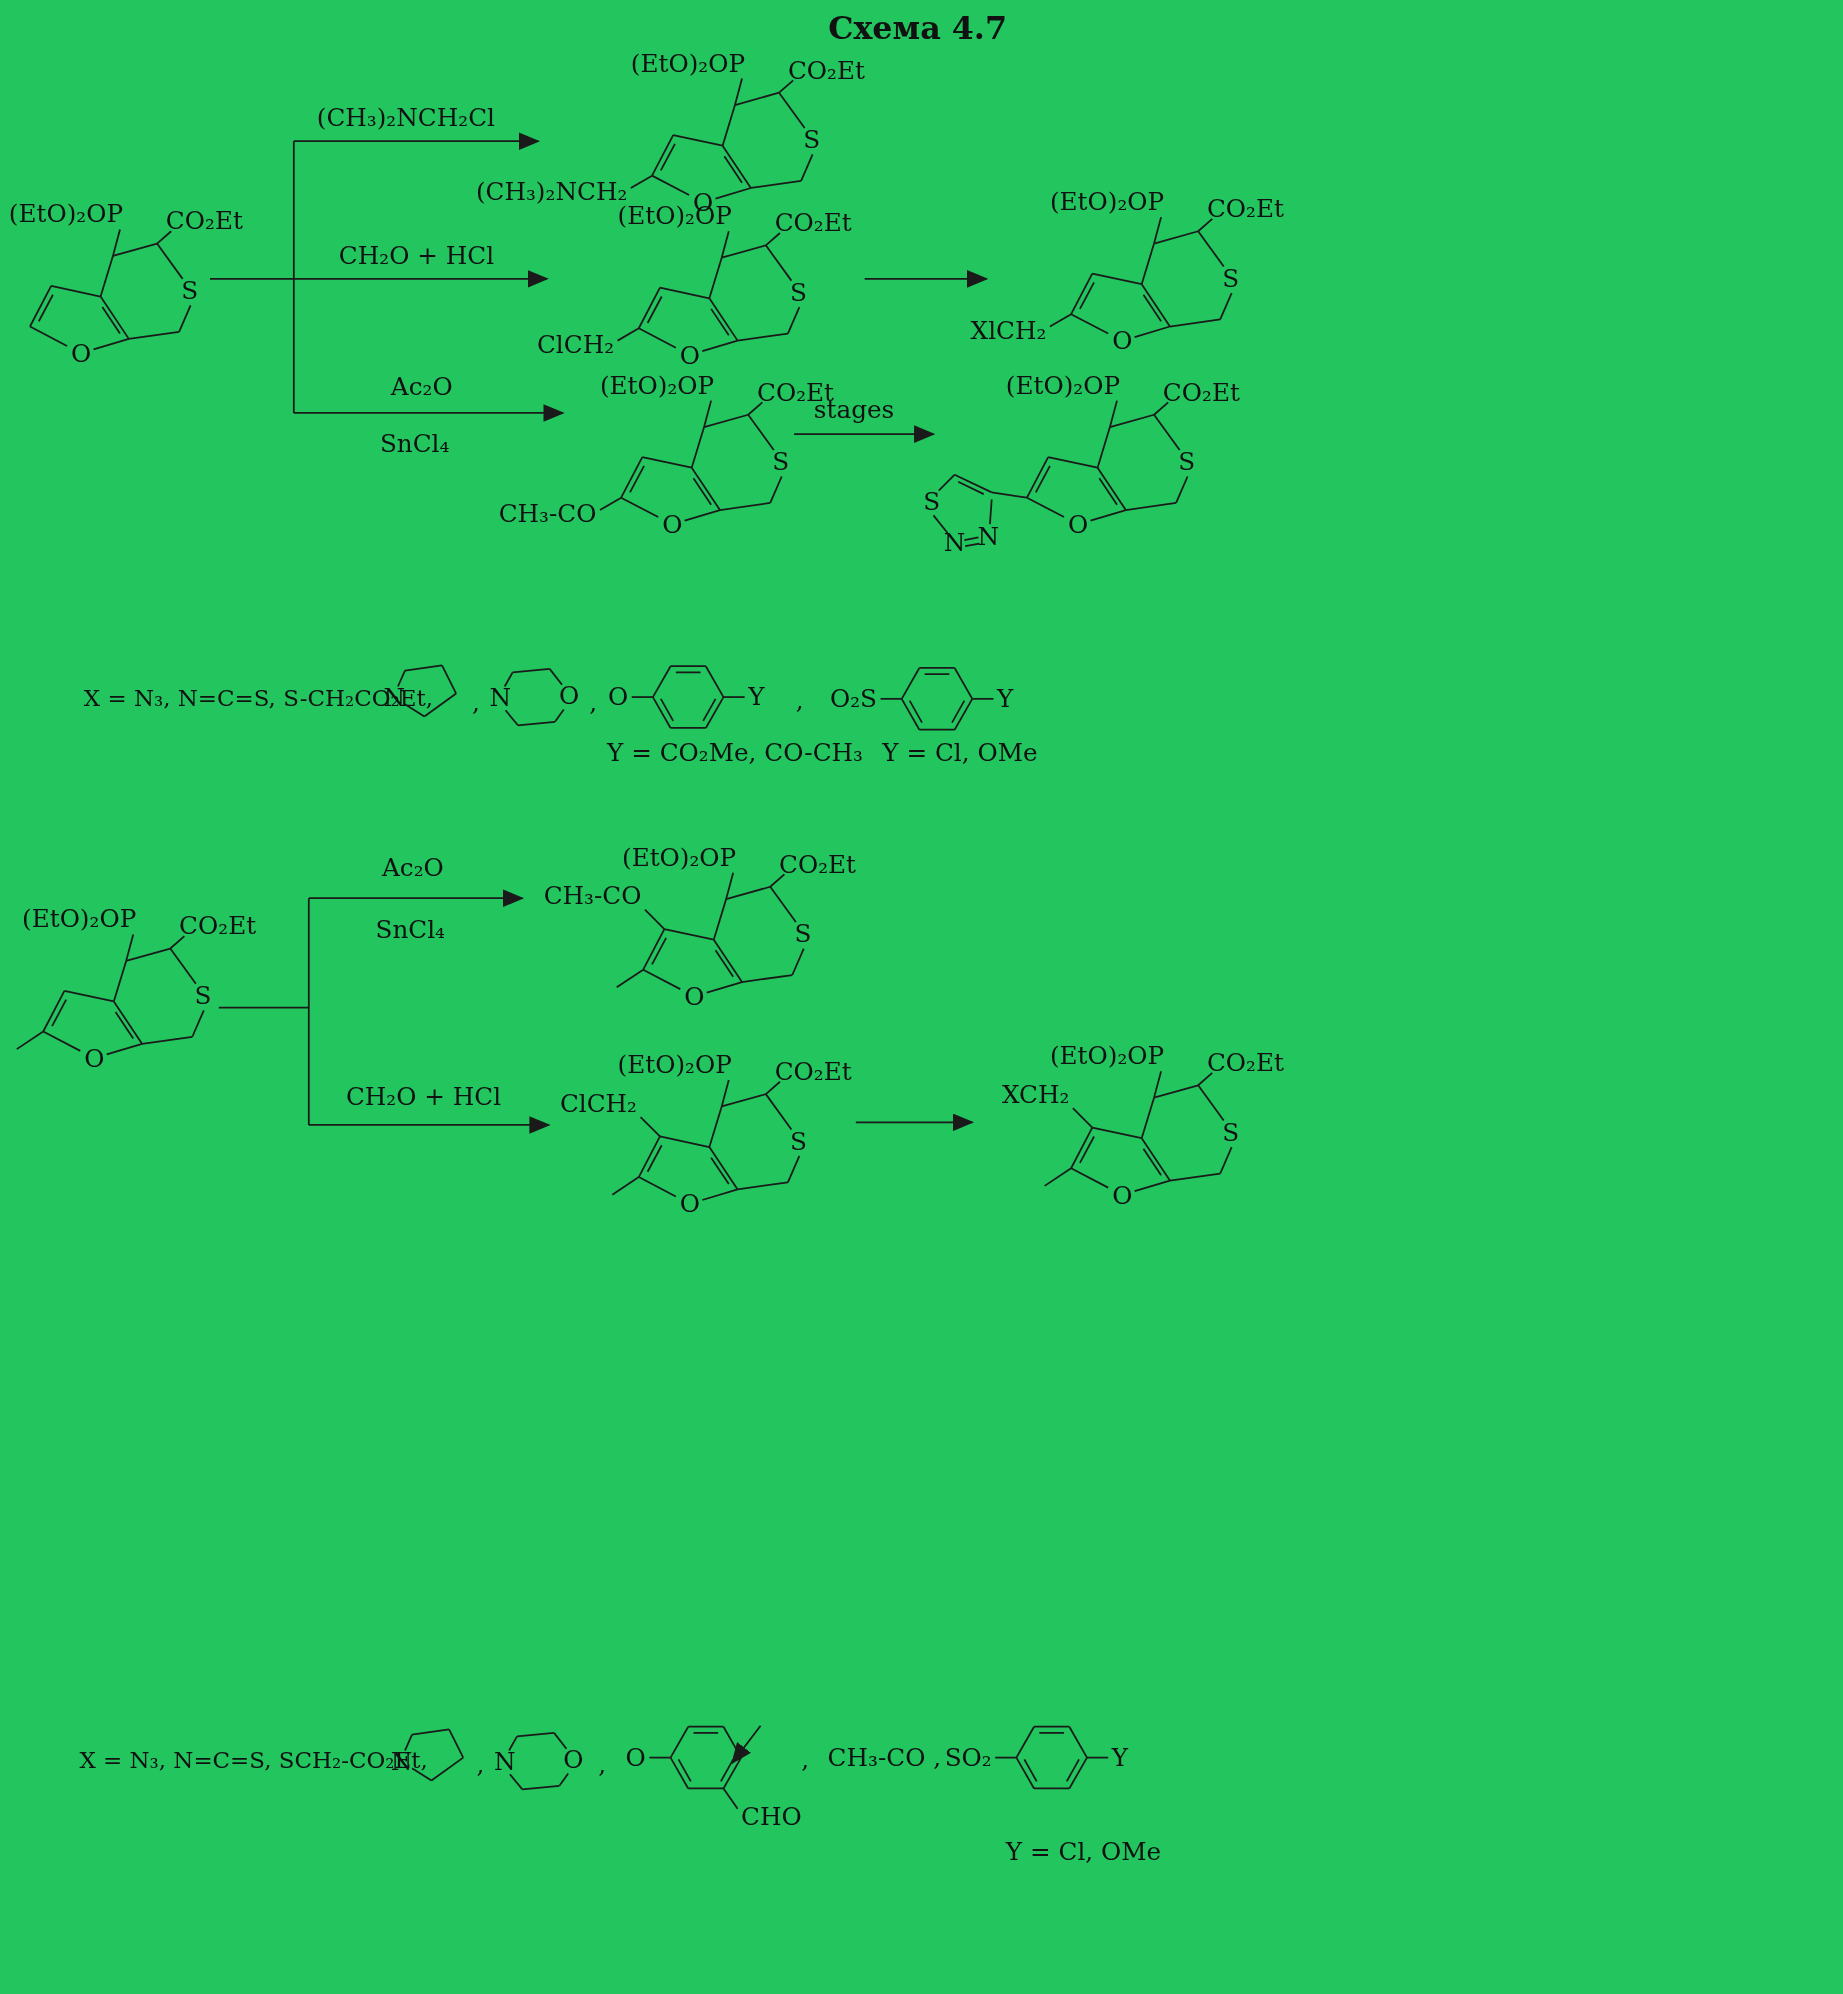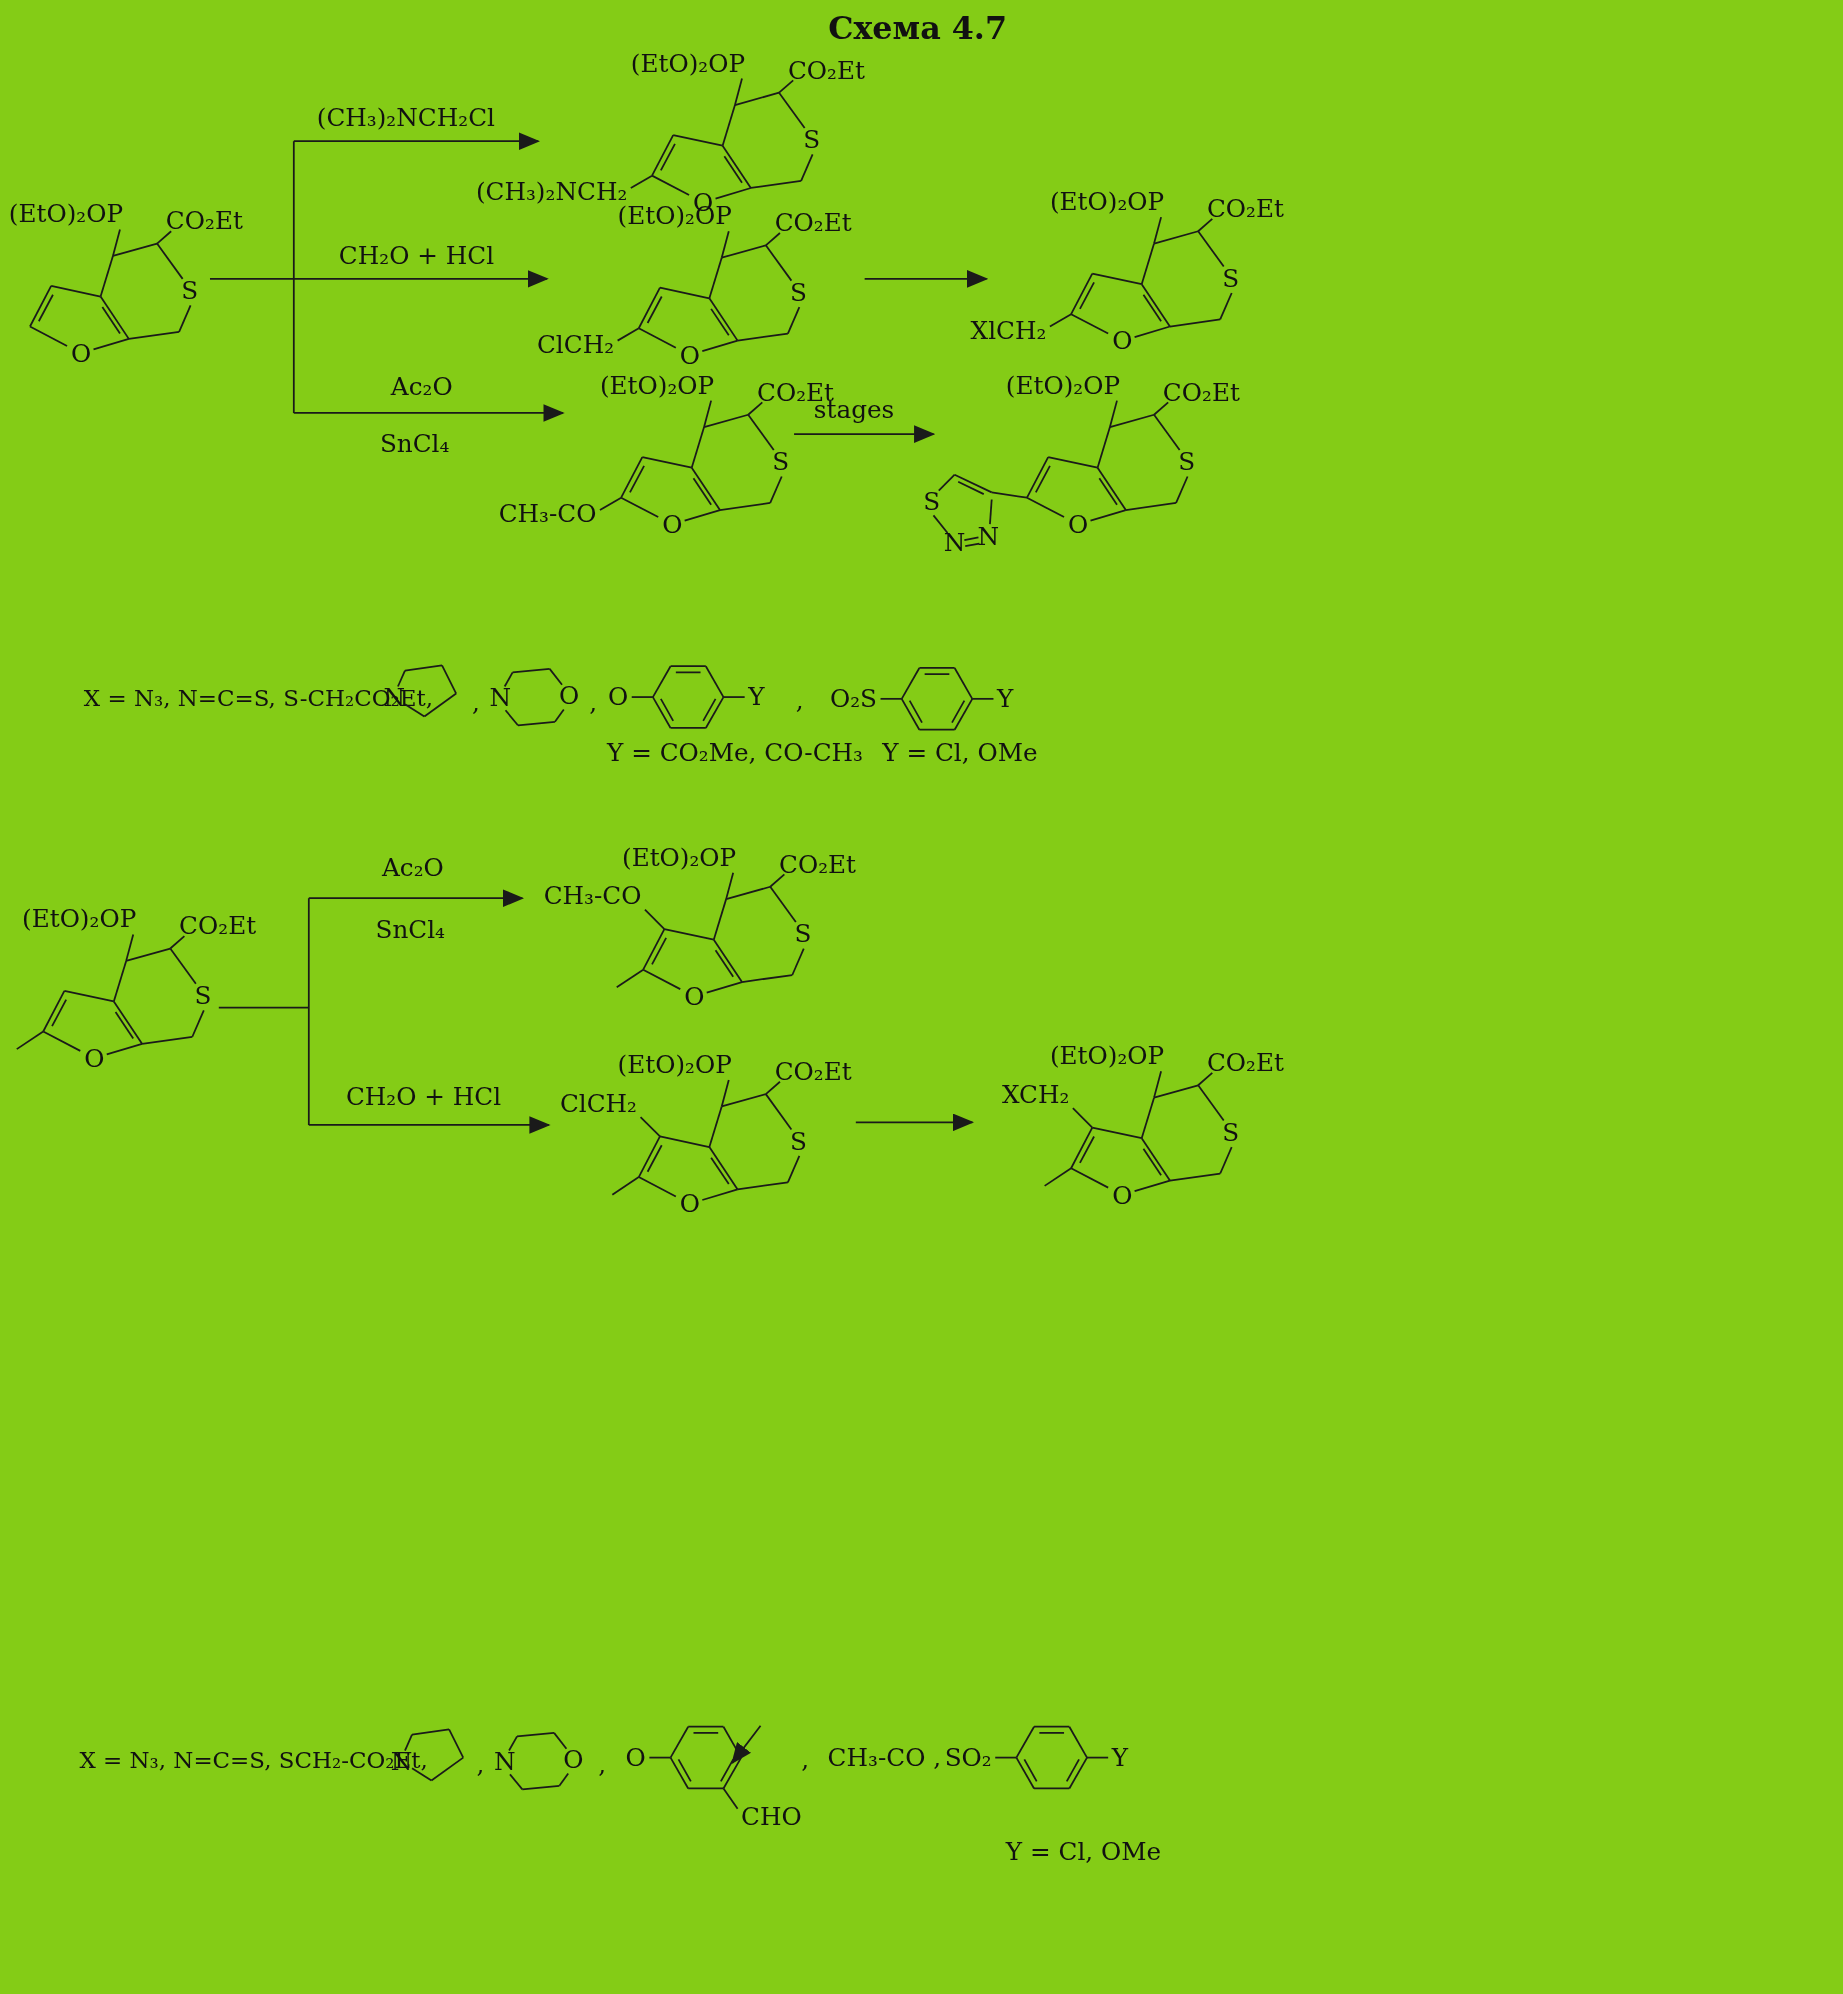--- a/index.html
+++ b/index.html
@@ -1,19 +1,19 @@
 <!DOCTYPE html>
 <html style="font-size:14px"><head>
 <meta charset="utf-8">
 <style>
   html,body { margin:0; padding:0; background:#ffffff; }
   #canvas {
     position:relative;
     width:1844px; height:1995px;
-    background:#84cc16;
+    background:#22c55e;
     font-family:"DejaVu Serif","Liberation Serif",serif;
   }
   #canvas > svg { position:absolute; left:0; top:0; }
   svg line, svg .bond { stroke:#1a1a1a; stroke-width:2; fill:none; }
   svg text { fill:#111111; font-size:28px; font-family:"DejaVu Serif","Liberation Serif",serif; }
   svg text.title { font-size:36px; font-weight:bold; }
   svg text.small { font-size:26px; }
 </style>
 </head>
 <body>

